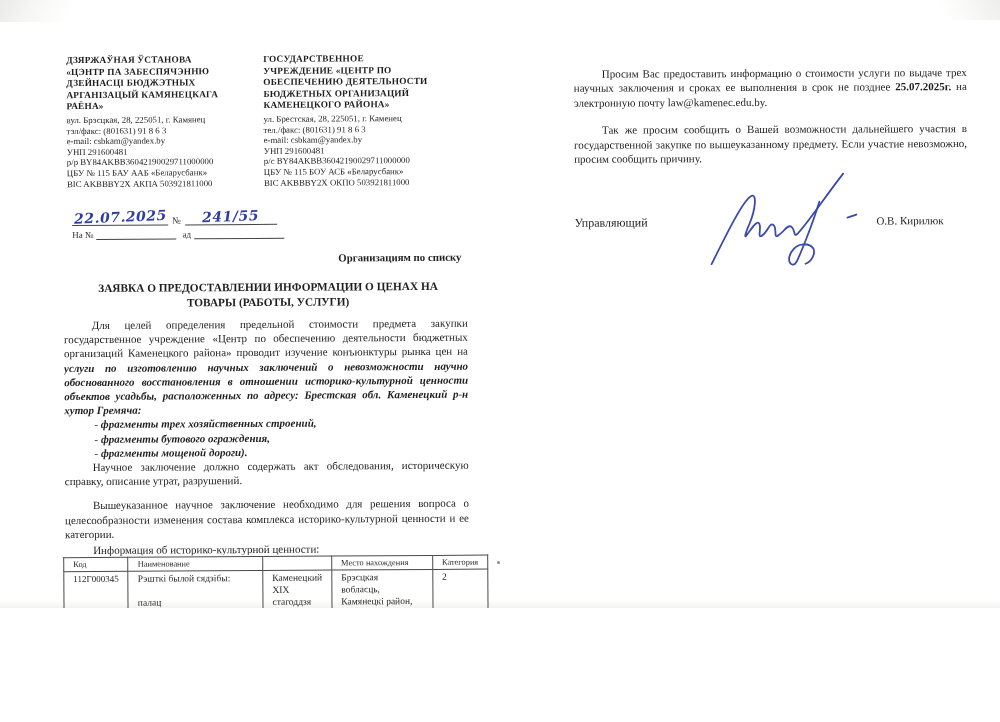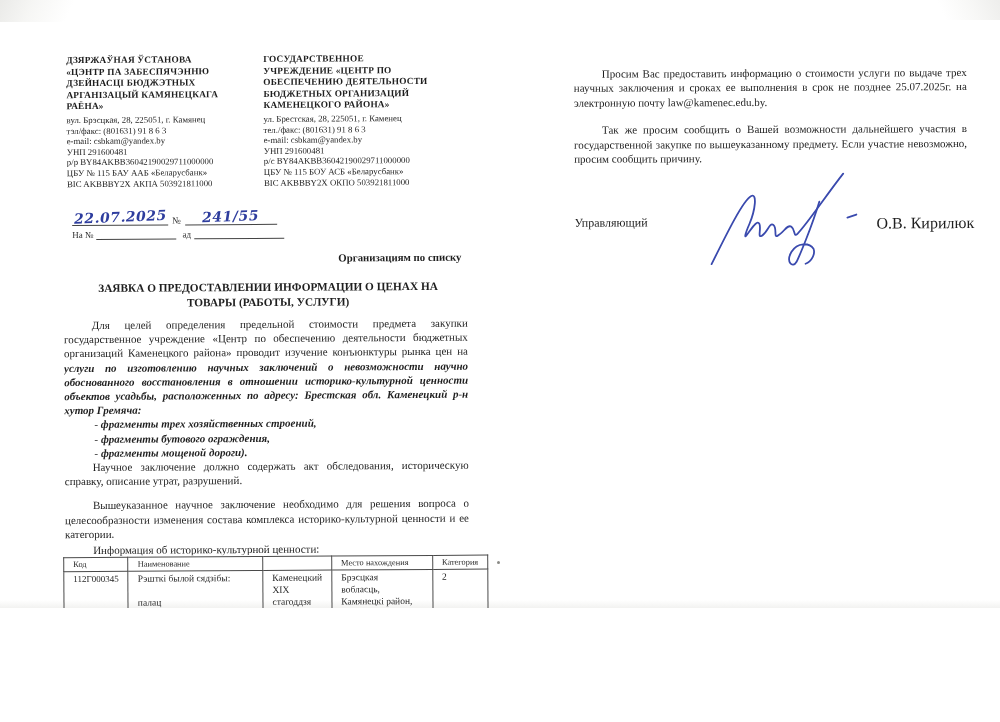--- a/index.html
+++ b/index.html
@@ -58,24 +58,24 @@
   table.info th { font-size:8.4px; line-height:11px; height:13px; white-space:nowrap; }
   td.c-code { font-size:9px;margin-top:48px; }
   .pre { white-space:pre-line; }
   td.c-cat { text-align:left; }
 
   
   .r-flow { position:absolute; left:575px; top:66px; width:393px; font-size:11px; line-height:14.4px;
             text-align:justify; }
   .r-flow p { text-indent:28px; }
   .r-flow p + p { margin-top:13px; }
-  .b { font-weight:normal; }
+  .b { font-weight:bold; }
 
   .sig-role { position:absolute; left:575px; top:215px; font-size:12px; }
-  .sig-name { position:absolute; left:877px; top:215px; font-size:16px; }
+  .sig-name { position:absolute; left:877px; top:215px; font-size:11px; }
   .sig-mark { position:absolute; left:700px; top:172px; width:165px; height:100px; }
 
   .contact { position:absolute; left:578px; top:610px; font-size:9.3px; line-height:11.8px; white-space:pre-line; }
 </style>
 </head>
 <body>
 
 <div class="canvas">
   <div class="corner-tl"></div>
   <div class="corner-tr"></div>

